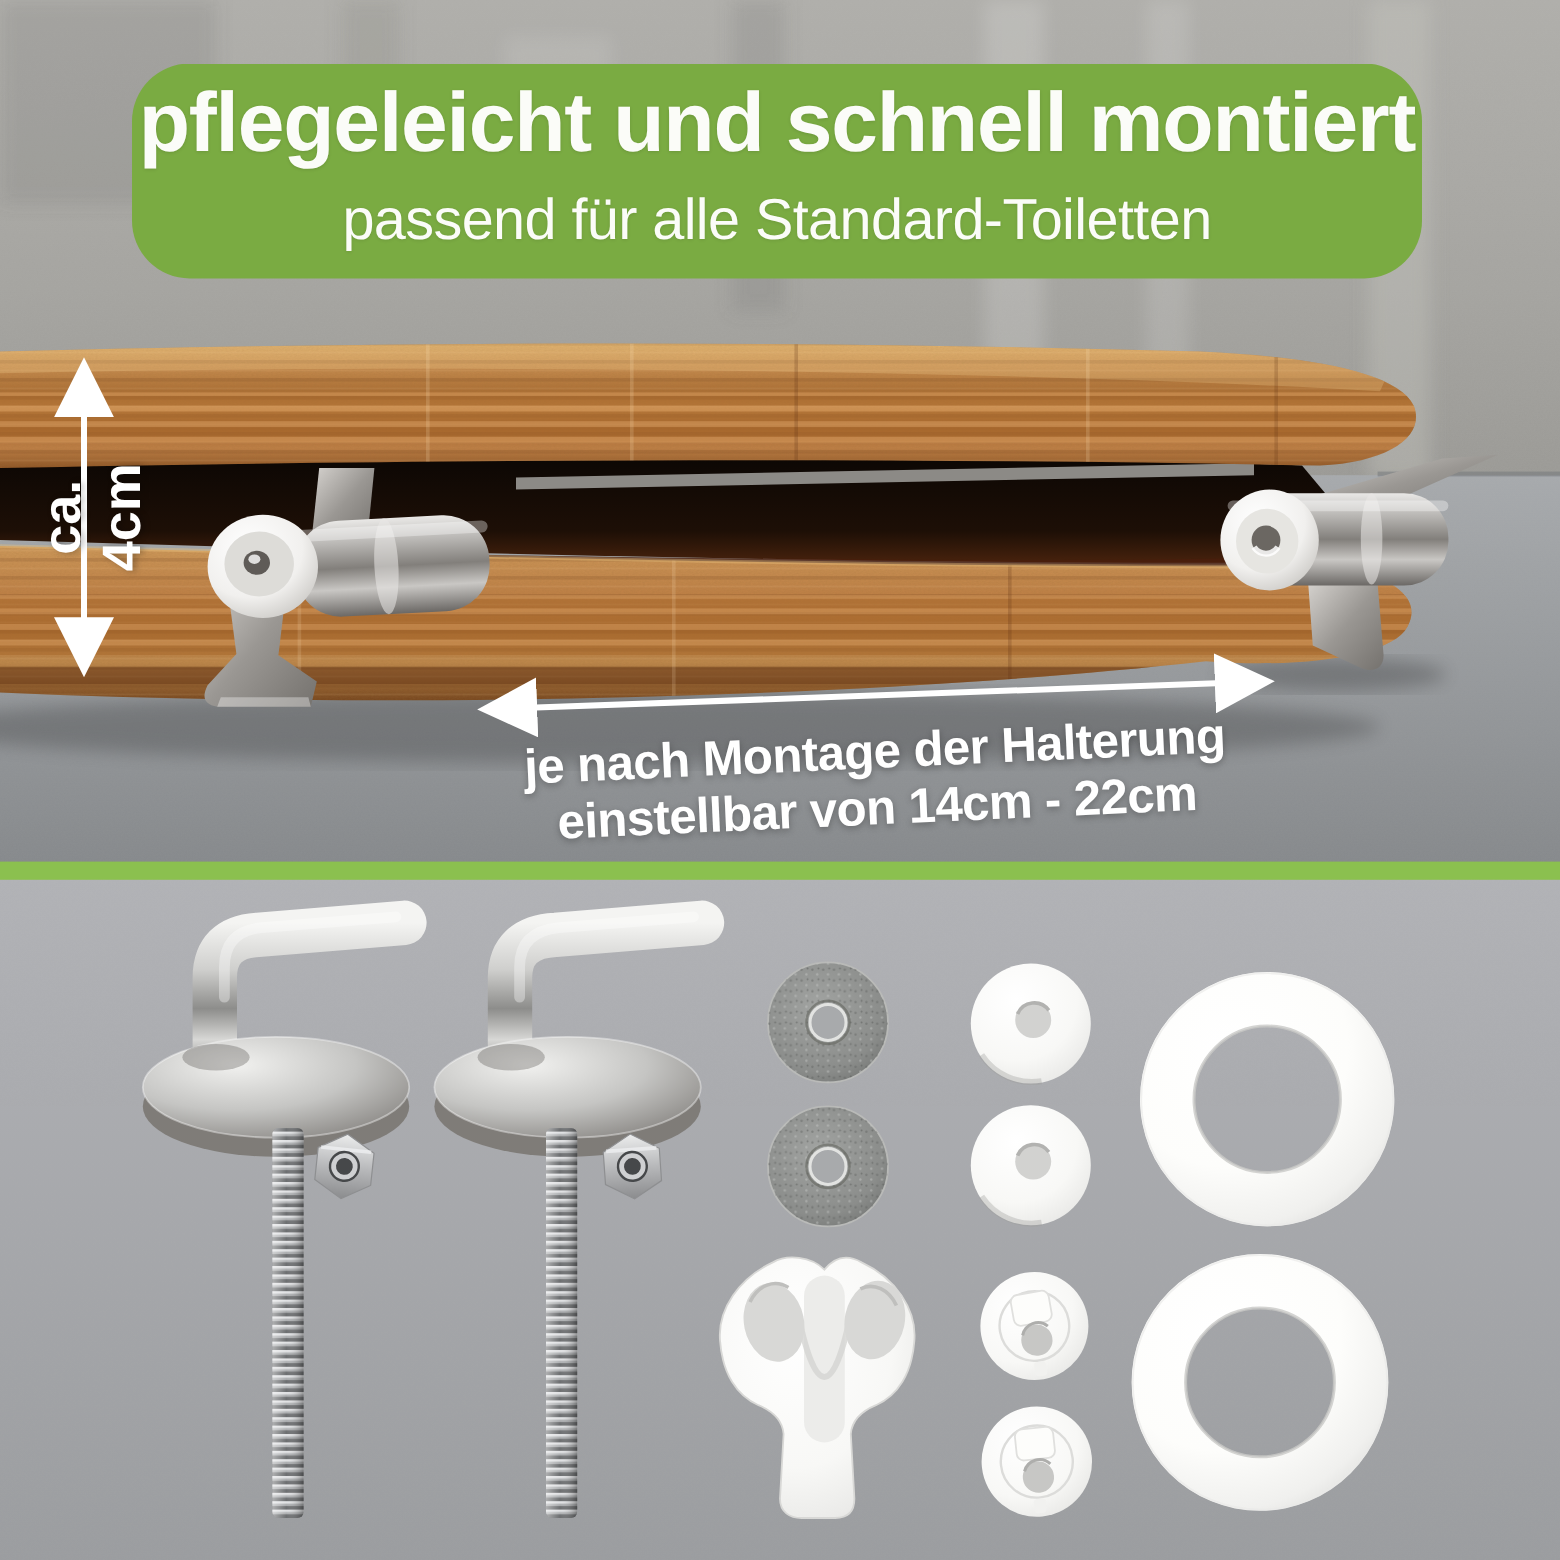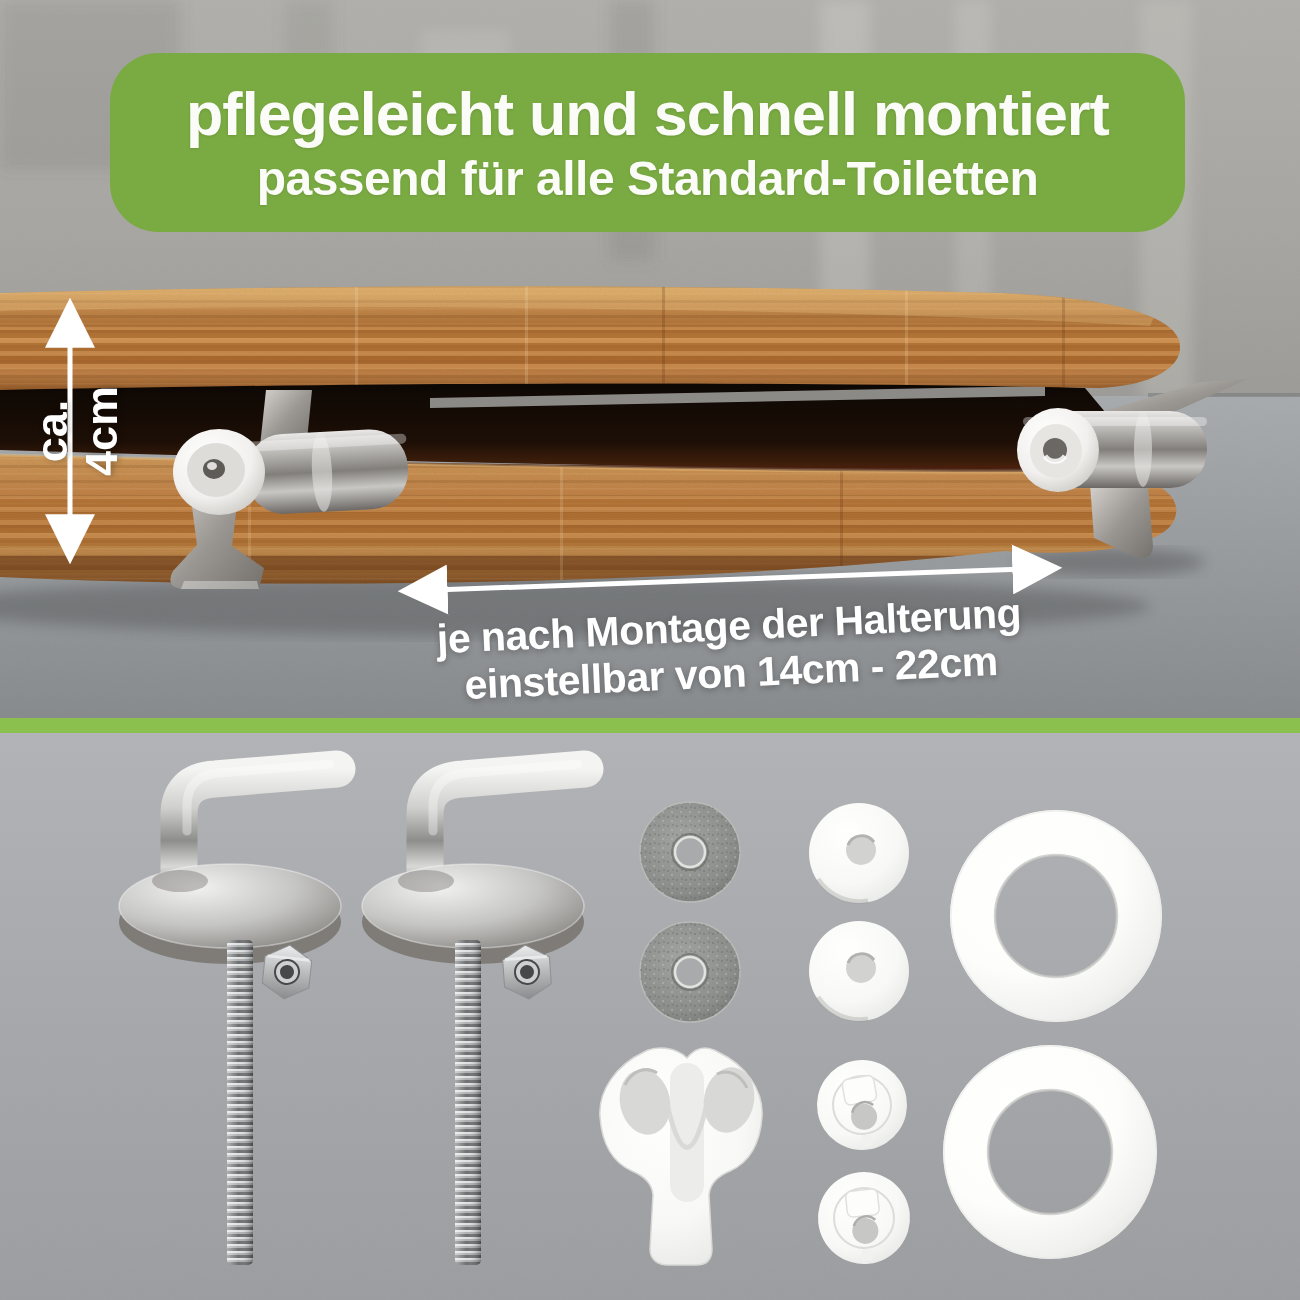--- a/index.html
+++ b/index.html
@@ -4,23 +4,23 @@
 <style>
   html,body{margin:0;padding:0;background:#a5a6a8;}
   .stage{position:relative;width:1300px;height:1300px;overflow:hidden;
          font-family:"Liberation Sans","DejaVu Sans",sans-serif;}
   .stage svg{display:block;}
   .photo-svg{position:absolute;left:0;top:0;}
   .hw-svg{position:absolute;left:0;top:733px;}
   .banner{position:absolute;left:110px;top:53px;width:1075px;height:179px;
           border-radius:48px;display:flex;flex-direction:column;justify-content:center;
           align-items:center;gap:2px;}
-  .banner h1{margin:0;font-size:61px;font-weight:bold;color:#fbfcf8;letter-spacing:-1px;
+  .banner h1{margin:0;font-size:70px;font-weight:bold;color:#fbfcf8;letter-spacing:-1px;
              text-shadow:0 1px 3px rgba(0,0,0,.12);white-space:nowrap;}
-  .banner h2{margin:0;font-size:48px;font-weight:bold;color:#fbfcf8;letter-spacing:-0.5px;
+  .banner h2{margin:12px;font-size:48px;font-weight:normal;color:#fbfcf8;letter-spacing:-0.5px;
              text-shadow:0 1px 3px rgba(0,0,0,.10);white-space:nowrap;}
   .divider{position:absolute;left:0;top:718px;width:1300px;height:16px;}
   .height-label{position:absolute;left:-29px;top:406px;width:162px;height:50px;
                 transform:rotate(-90deg);font-size:45px;font-weight:bold;color:#fff;
                 text-align:center;line-height:50px;text-shadow:0 2px 6px rgba(0,0,0,.30);}
   .width-label{position:absolute;left:370px;top:603px;width:720px;text-align:center;
                transform:rotate(-2.6deg);font-size:41px;font-weight:bold;color:#fff;
                line-height:47px;letter-spacing:-0.5px;text-shadow:0 2px 6px rgba(0,0,0,.28);}
 </style>
 </head>

